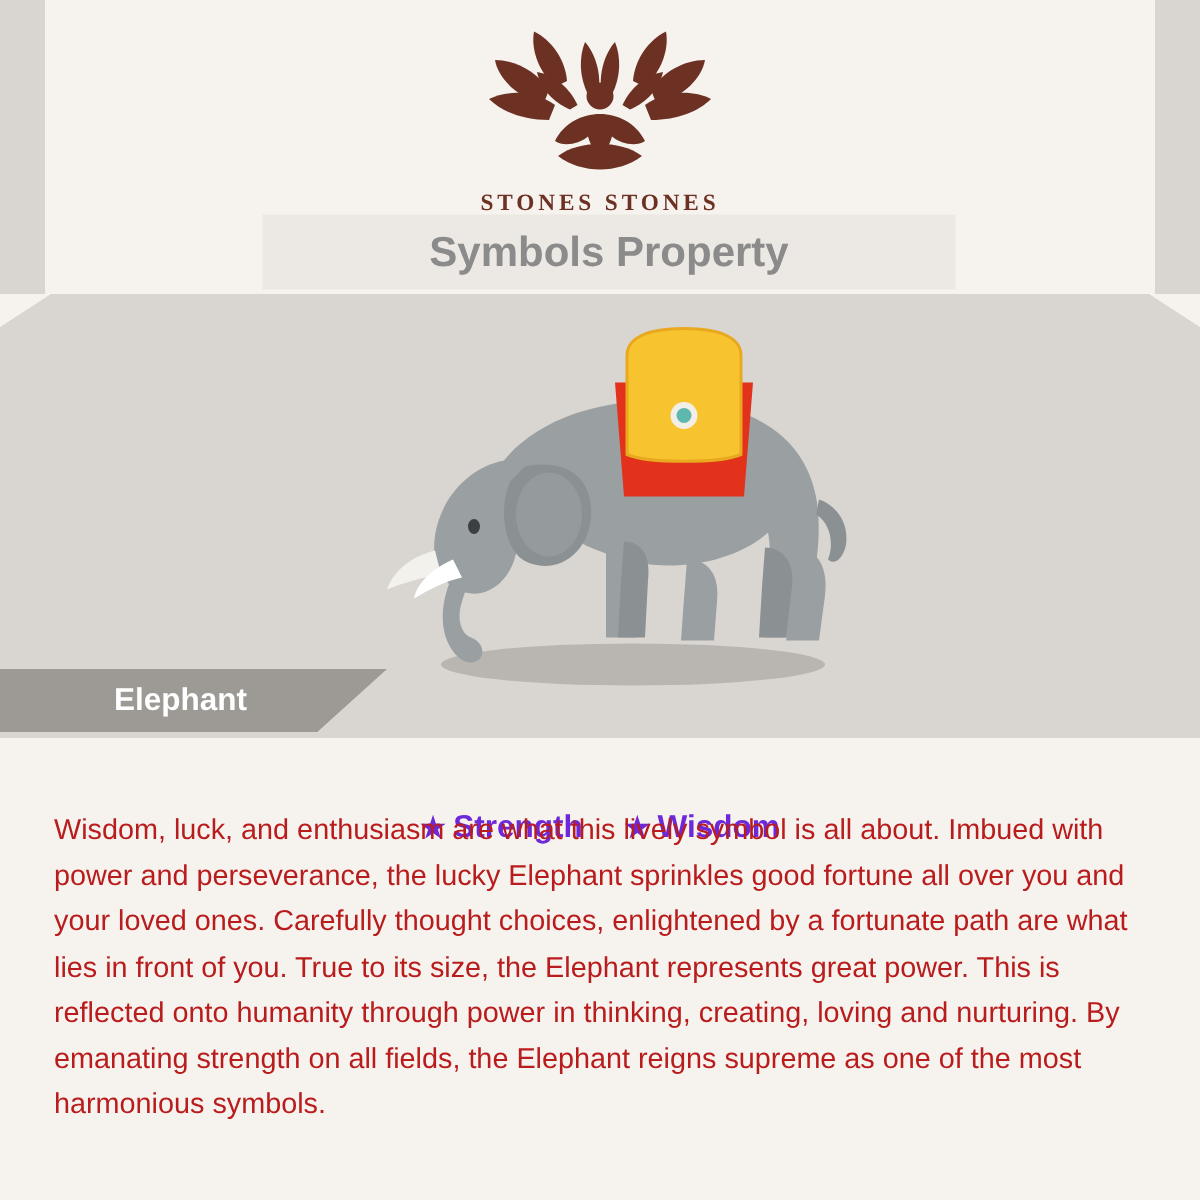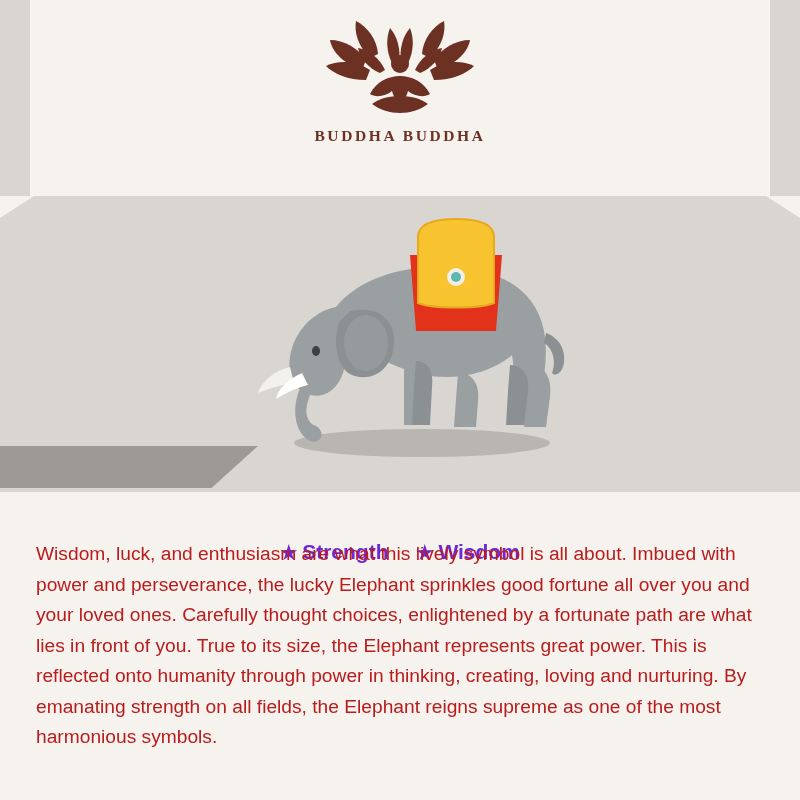--- a/index.html
+++ b/index.html
@@ -177,23 +177,26 @@
         <path d="M66 62 C48 62 34 56 26 48 C38 42 56 42 70 52 Z"></path>
         <path d="M134 62 C152 62 166 56 174 48 C162 42 144 42 130 52 Z"></path>
 
         <circle cx="100" cy="46" r="9"></circle>
 
         <path d="M100 58 C112 58 124 64 130 76 C124 80 114 78 108 73 C106 80 103 84 100 88 C97 84 94 80 92 73 C86 78 76 80 70 76 C76 64 88 58 100 58 Z"></path>
 
         <path d="M72 86 C80 80 90 78 100 78 C110 78 120 80 128 86 C120 92 110 95 100 95 C90 95 80 92 72 86 Z"></path>
       </g>
     </svg>
-    <div class="brand">BUDDHA BUDDHA</div>
+    <div class="brand">STONES STONES</div>
   </div>
 
+  <div class="title-bar">
+    <div class="title-text">Symbols Property</div>
+  </div>
 
   <div class="illus-band"></div>
   <div class="illus-notch-left"></div>
   <div class="illus-notch-right"></div>
 
   <svg class="elephant-svg" width="400" height="250" viewBox="0 0 400 250">
 
     <ellipse cx="212" cy="228" rx="128" ry="14" fill="#b9b6b2"></ellipse>
 
     <path d="M126 92 C150 62 196 50 240 52 C292 54 326 76 334 116 C340 148 330 186 322 210 L300 210 C300 186 306 160 302 140 C282 158 246 166 214 160 L214 210 L194 210 L194 154 C176 148 160 138 150 124 L142 148 L126 148 Z" fill="#9aa0a2"></path>
@@ -223,20 +226,21 @@
 
     <path d="M208 22 C208 10 222 4 246 4 C270 4 284 10 284 22 L284 88 C270 94 222 94 208 88 Z" fill="#f7c32e"></path>
 
     <path d="M208 22 C208 10 222 4 246 4 C270 4 284 10 284 22 L284 88 C270 94 222 94 208 88 Z" fill="none" stroke="#e8a81f" stroke-width="2"></path>
 
     <circle cx="246" cy="62" r="9" fill="#f2efe8"></circle>
     <circle cx="246" cy="62" r="5" fill="#5fb8ae"></circle>
   </svg>
 
   <div class="label-tab"></div>
+  <div class="label-tab-text">Elephant</div>
 
   <div class="bottom-band"></div>
 
   <div class="keywords">
     <span class="kw">
       <span class="star">★</span><span>Strength</span>
     </span>
     <span class="kw">
       <span class="star">★</span><span>Wisdom</span>
     </span>

